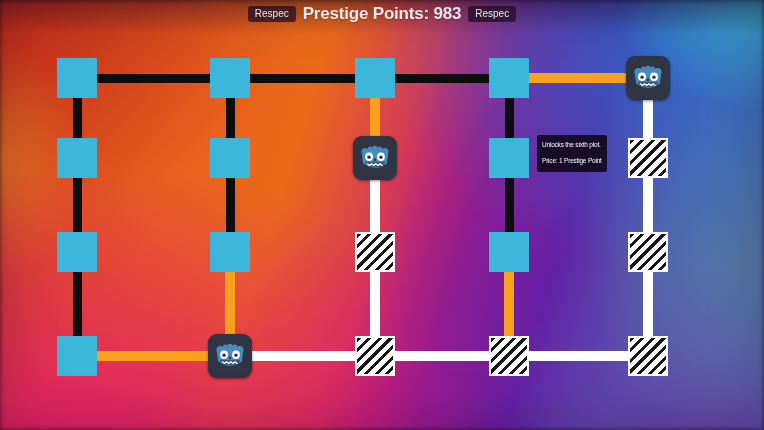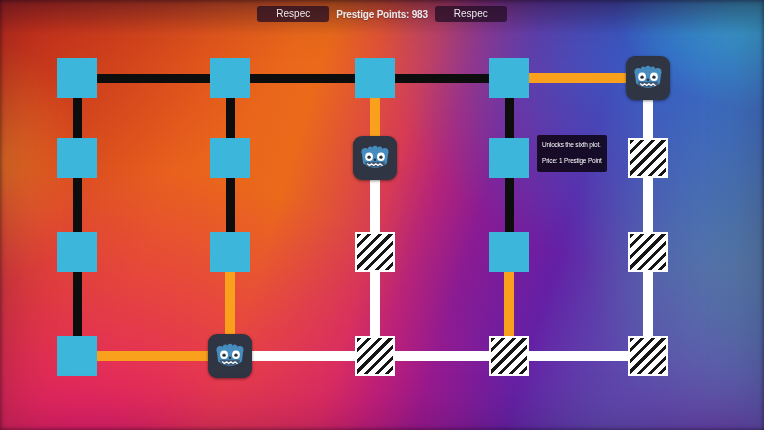--- a/index.html
+++ b/index.html
@@ -37,25 +37,25 @@
     background:var(--godot-panel);border-radius:9px;
     display:flex;align-items:center;justify-content:center;
     box-shadow:0 1px 3px rgba(0,0,0,0.45);
   }
   #topbar{
     position:absolute;top:5px;left:0;right:0;height:18px;z-index:10;
     display:flex;justify-content:center;align-items:center;gap:5px;
   }
   .tb-btn{
     background:rgba(35,15,36,0.74);color:#fff;border:none;border-radius:3px;
-    font-family:inherit;font-size:10px;line-height:12px;padding:2px 19px;height:16px;
+    font-family:inherit;font-size:10px;line-height:12px;padding:2px 7px;height:16px;
     cursor:pointer;
   }
   #points{
-    color:#fff;font-size:10px;font-weight:bold;letter-spacing:-0.2px;
+    color:#fff;font-size:17px;font-weight:bold;letter-spacing:-0.2px;
     padding:0 2px;text-shadow:0 1px 1px rgba(0,0,0,0.25);
   }
   #tooltip{
     position:absolute;left:537px;top:135px;z-index:12;
     width:max-content;max-width:104px;
     background:rgba(16,7,26,0.9);color:#fff;border-radius:2px;
     font-size:6.5px;letter-spacing:-0.2px;line-height:1.25;
     padding:6px 5px 7px 5px;
   }
   #tooltip .tt-line2{margin-top:8px;}

